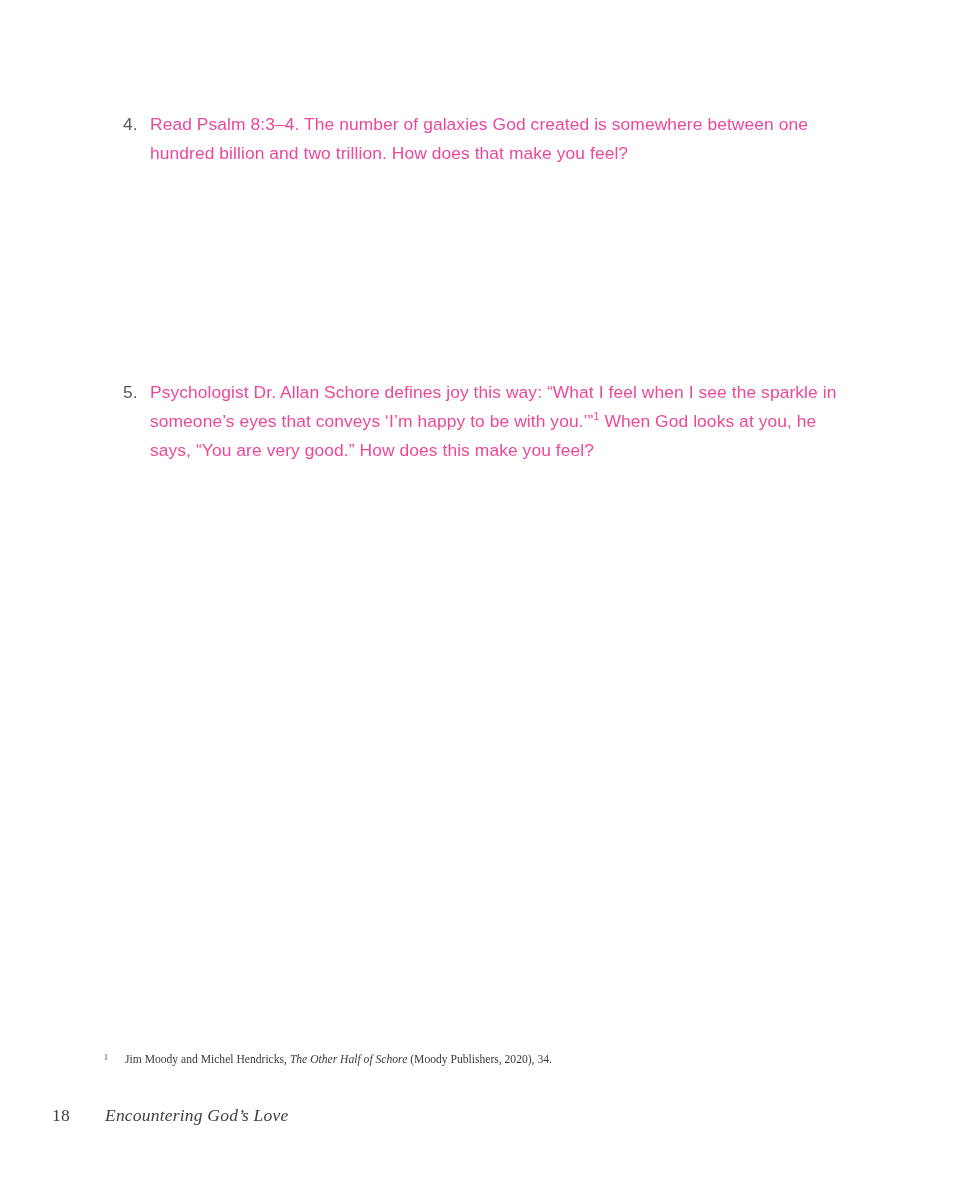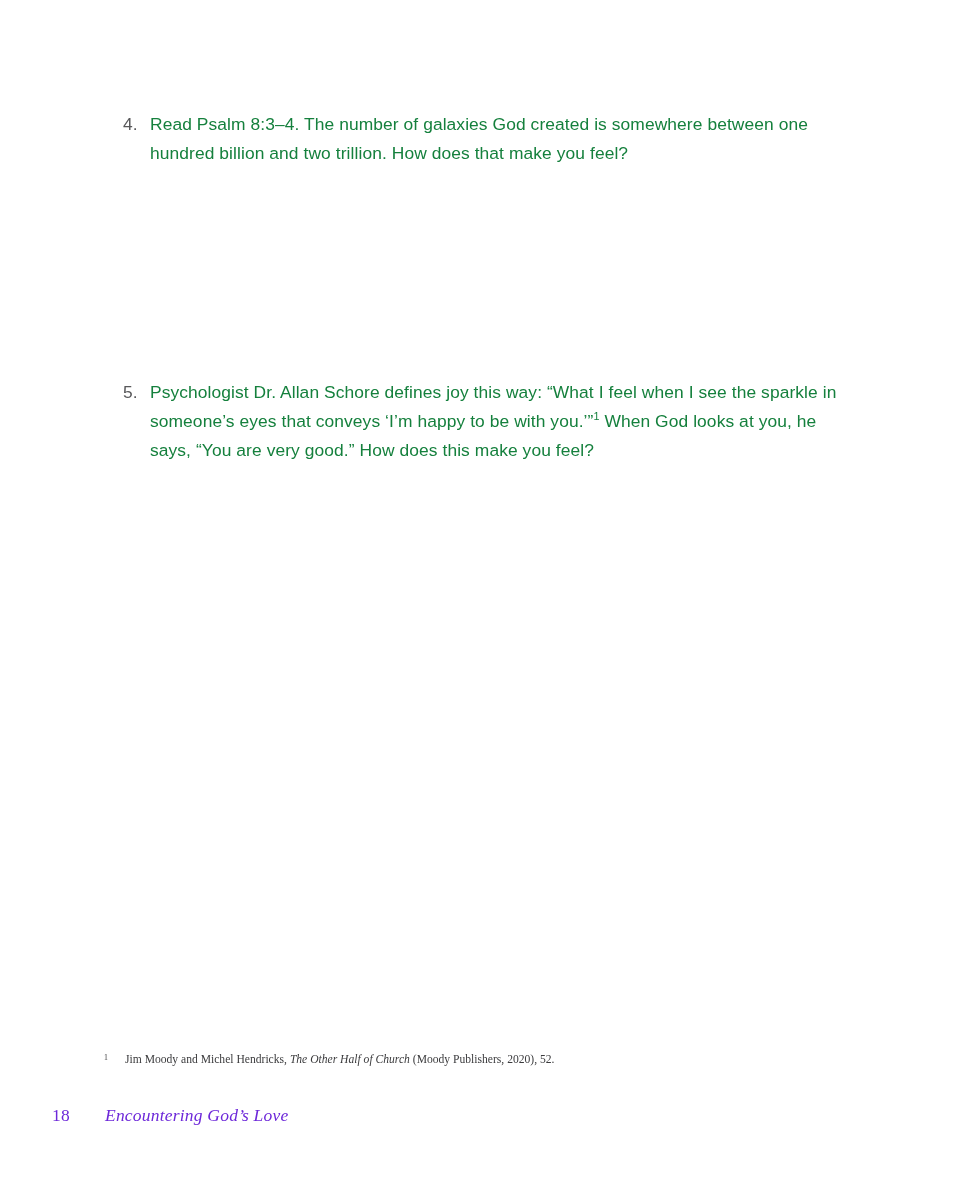--- a/index.html
+++ b/index.html
@@ -40,21 +40,21 @@
 
   .q-number {
     flex: 0 0 auto;
     width: 27px;
     text-align: left;
     color: #58585a;
   }
 
   .q-text {
     flex: 1 1 auto;
-    color: #15803d;
+    color: #ec4899;
   }
 
   .q-text sup {
     font-size: 0.62em;
     line-height: 0;
     vertical-align: super;
   }
 
   
   .answer-space-1 { height: 210px; }
@@ -89,21 +89,21 @@
 
   
   .page-footer {
     position: absolute;
     left: 52px;
     top: 1105px;
     width: 760px;
     display: flex;
     align-items: baseline;
     font-family: "Liberation Serif", serif;
-    color: #6d28d9;
+    color: #404040;
   }
   .folio {
     flex: 0 0 auto;
     width: 53px;
     font-size: 17.5px;
     letter-spacing: 0.01em;
   }
   .running-title {
     flex: 1 1 auto;
     font-size: 17.5px;
@@ -127,21 +127,21 @@
 
     <div class="question">
       <span class="q-number">5.</span>
       <span class="q-text"><span>Psychologist Dr. Allan Schore defines joy this way: “What I feel when I see the sparkle in someone’s eyes that conveys ‘I’m happy to be with you.’”</span><sup>1</sup><span> When God looks at you, he says, “You are very good.” How does this make you feel?</span></span>
     </div>
 
   </div>
 
   <div class="footnote">
     <span class="footnote-marker">1</span>
-    <span class="footnote-text"><span>Jim Moody and Michel Hendricks, </span><i>The Other Half of Church</i><span> (Moody Publishers, 2020), 52.</span></span>
+    <span class="footnote-text"><span>Jim Moody and Michel Hendricks, </span><i>The Other Half of Schore</i><span> (Moody Publishers, 2020), 34.</span></span>
   </div>
 
   <div class="page-footer">
     <span class="folio">18</span>
     <span class="running-title">Encountering God’s Love</span>
   </div>
 
 </div>
 
 </body></html>

